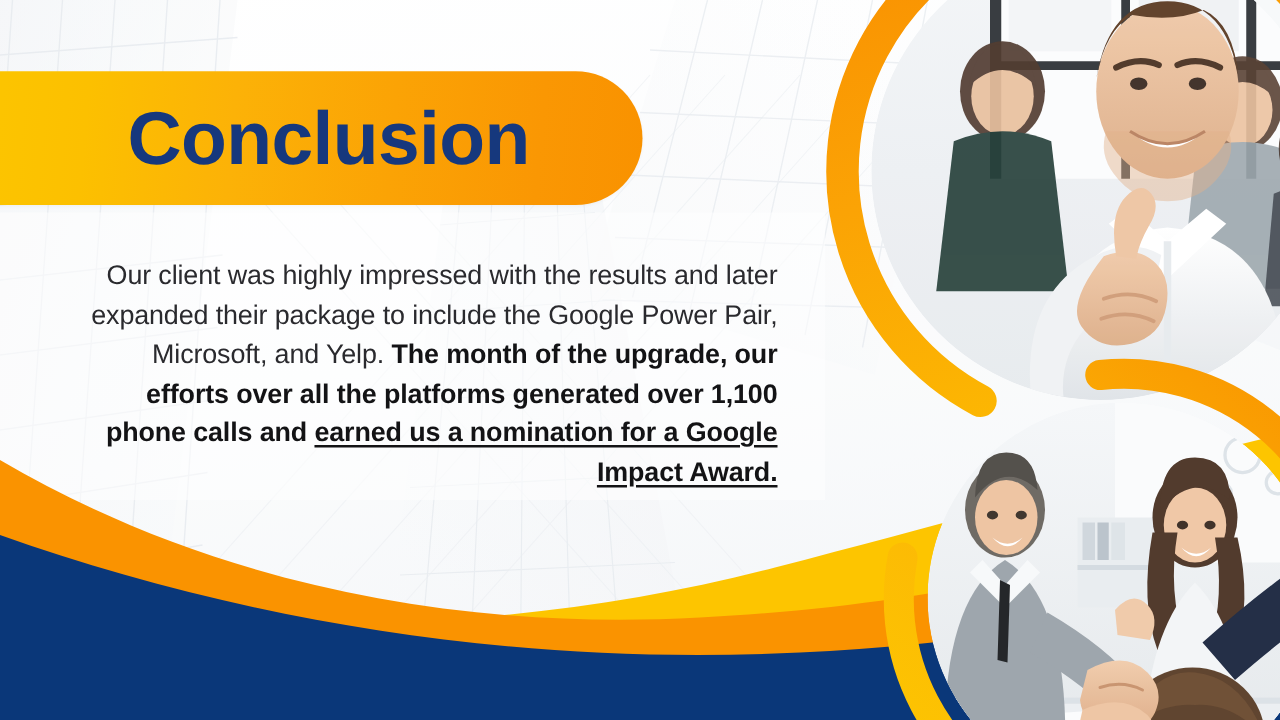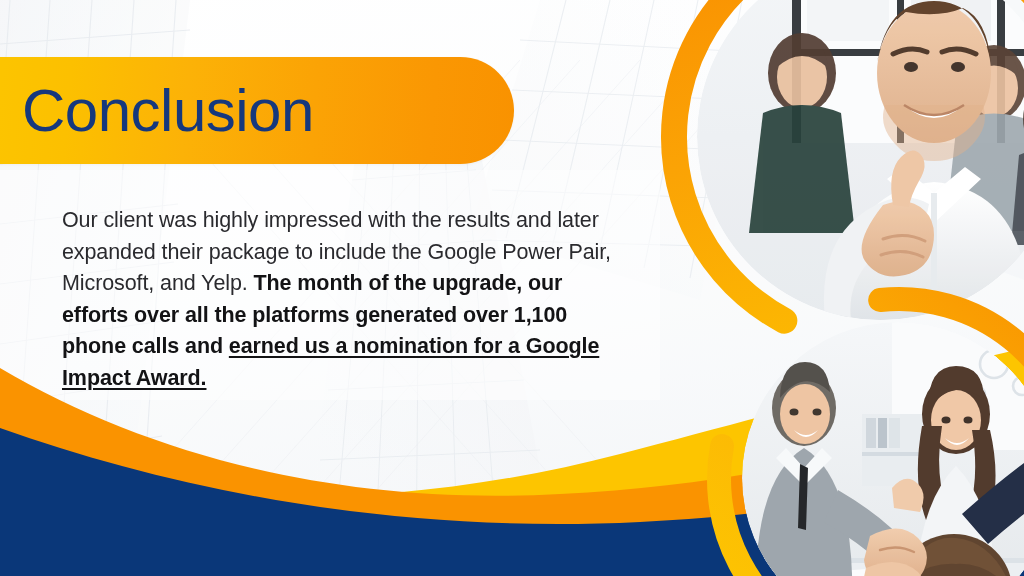--- a/index.html
+++ b/index.html
@@ -28,38 +28,39 @@
   .title-banner {
     position:absolute;
     left:-14px; top:57px;
     width:528px; height:107px;
     border-radius:0 54px 54px 0;
     background:linear-gradient(95deg,#fcc500 0%,#fcc000 16%,#fcb207 38%,#fba305 62%,#fa9703 84%,#f99200 100%);
     display:flex; align-items:center;
     box-shadow:0 1px 3px rgba(0,0,0,0.04);
   }
   .title-text {
-    margin-left:36px;
+    margin-left:116px;
     font-size:60px;
-    font-weight:normal;
+    font-weight:bold;
     color:#16387d;
     letter-spacing:-0.5px;
     line-height:1;
     white-space:nowrap;
   }
 
   
   .body-copy {
     position:absolute;
     left:62px; top:205px;
     width:560px;
     font-size:21.5px;
     line-height:31.5px;
     color:#2a2a2e;
     letter-spacing:-0.1px;
+    text-align:right;
   }
   .body-copy .bold { font-weight:bold; color:#131315; }
   .body-copy .bold-underline {
     font-weight:bold; color:#131315;
     text-decoration:underline;
     text-underline-offset:3px;
     text-decoration-thickness:2px;
   }
 
   

